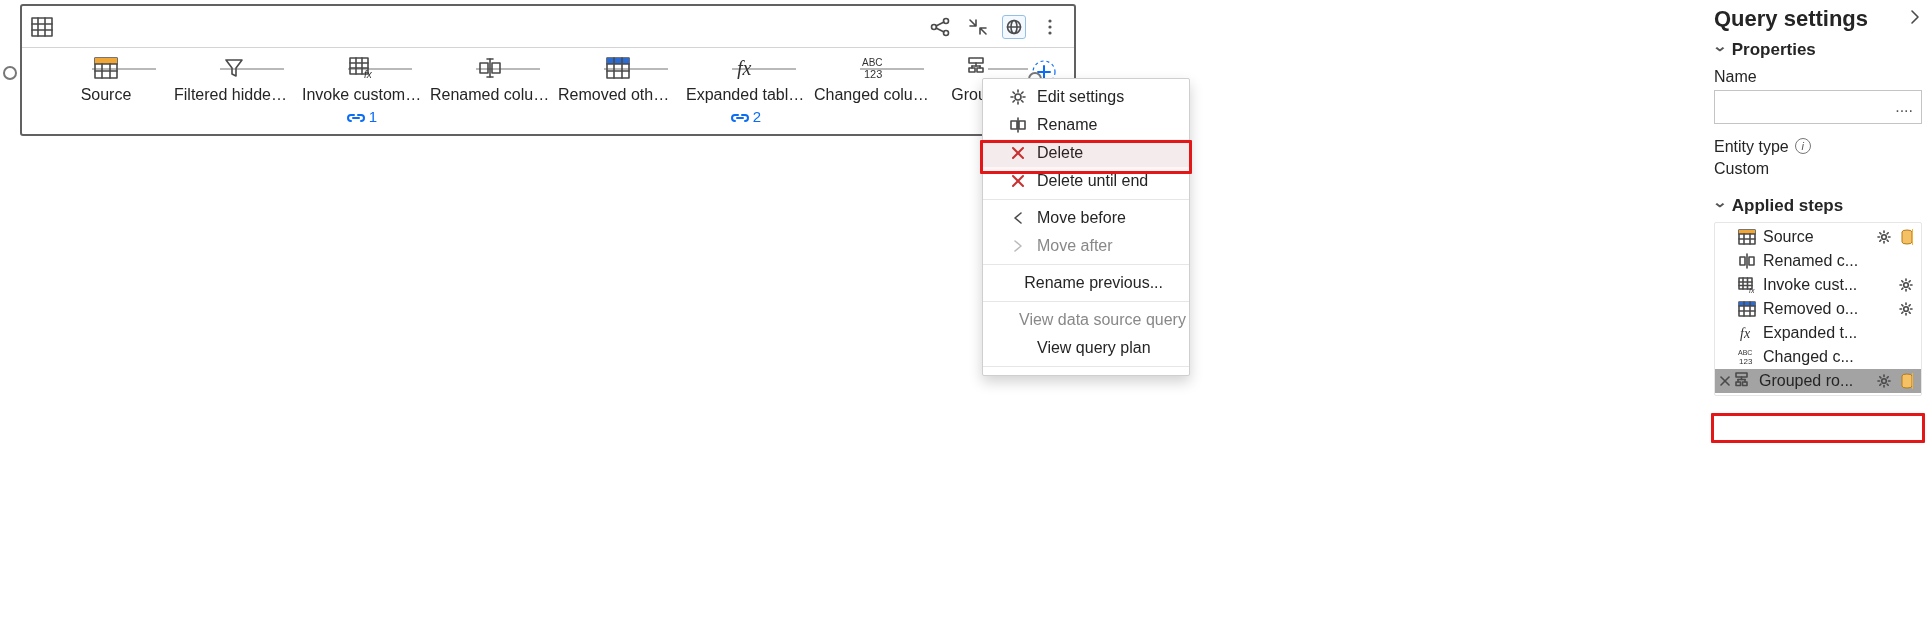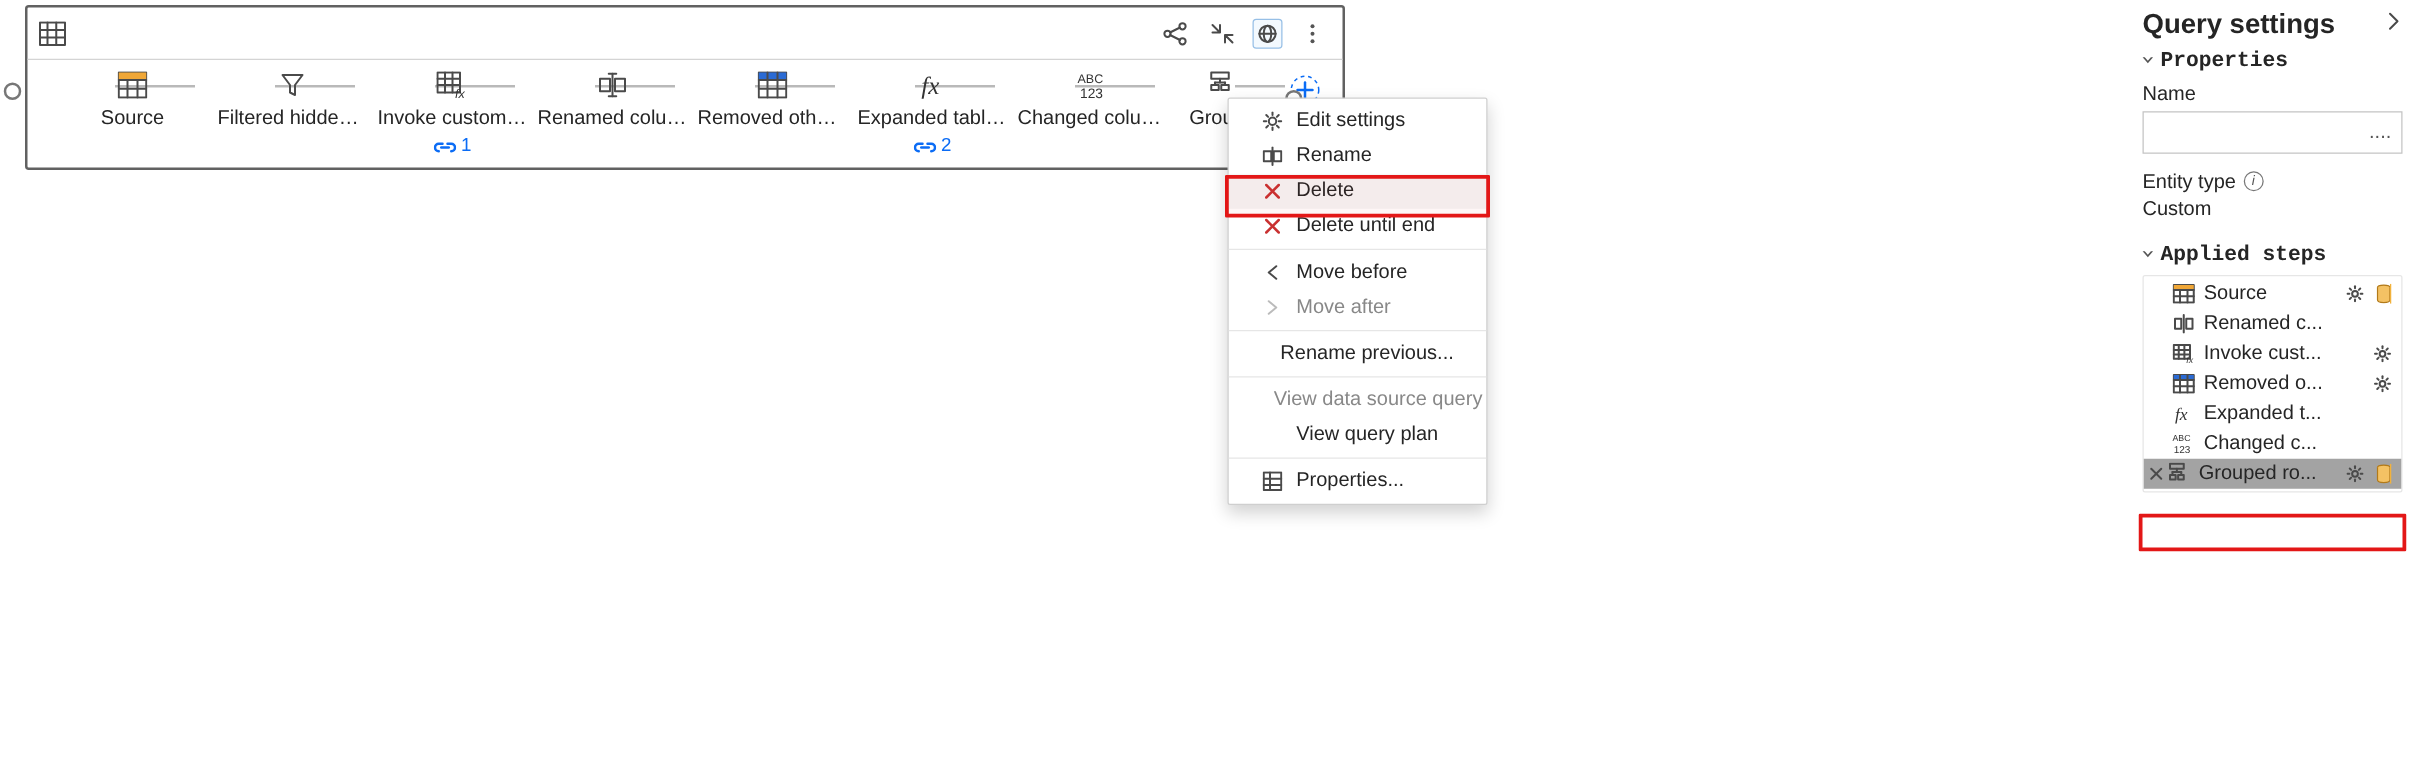--- a/index.html
+++ b/index.html
@@ -86,21 +86,21 @@
   }
 
   
   .settings-pane {
     position: absolute; right: 0; top: 0; width: 224px; height: 627px;
     background: #fff;
     padding: 6px 8px 6px 8px;
   }
   .settings-title-row { display:flex; align-items:center; justify-content:space-between; margin-bottom:8px;}
   .settings-title { font-size: 22px; font-weight:600;}
-  .section-hdr { display:flex; align-items:center; gap:6px; font-weight:600; font-size:17px; margin: 8px 0 6px 0; font-family: Liberation Mono, monospace;}
+  .section-hdr { display:flex; align-items:center; gap:6px; font-weight:600; font-size:17px; margin: 8px 0 6px 0;}
   .chev::before { content:"\2304";  display:inline-block; transform: translateY(-4px) scaleX(1.3); font-size:14px; color:#555;}
   .field-label { font-size:16px; margin: 8px 0 4px 0;}
   .name-input {
     width: 100%; height: 34px; border:1px solid #c4c4c4; padding: 0 8px;
     font-size: 16px; color:#555; background:#fff;
   }
   .entity-row { display:flex; align-items:flex-start; gap:6px; margin-top:14px;}
   .info-dot { width:16px; height:16px; border:1px solid #777; border-radius:50%; display:flex; align-items:center; justify-content:center; font-size:11px; font-style:italic; color:#555;}
 
   .applied-list {
@@ -395,31 +395,20 @@
   <div class="cm-sep"></div>
   <div class="cm-item disabled">
     <span class="cm-icon"></span>
     <span>View data source query</span>
   </div>
   <div class="cm-item">
     <span class="cm-icon"></span>
     <span>View query plan</span>
   </div>
   <div class="cm-sep"></div>
-  <div class="cm-item">
-    <span class="cm-icon">
-        <svg width="16" height="16">
-          <rect x="1" y="1" width="14" height="14" class="s"></rect>
-          <line x1="1" y1="6" x2="15" y2="6" class="s"></line>
-          <line x1="1" y1="11" x2="15" y2="11" class="s"></line>
-          <line x1="6" y1="1" x2="6" y2="15" class="s"></line>
-        </svg>
-      </span>
-    <span>Properties...</span>
-  </div>
 </div>
 <div class="cm-highlighted"></div>
 
 <div class="settings-pane">
   <div class="settings-title-row">
     <div class="settings-title">Query settings</div>
     <span><svg width="14" height="18">
           <path d="M4 3 L10 9 L4 15" class="s"></path>
         </svg></span>
   </div>

